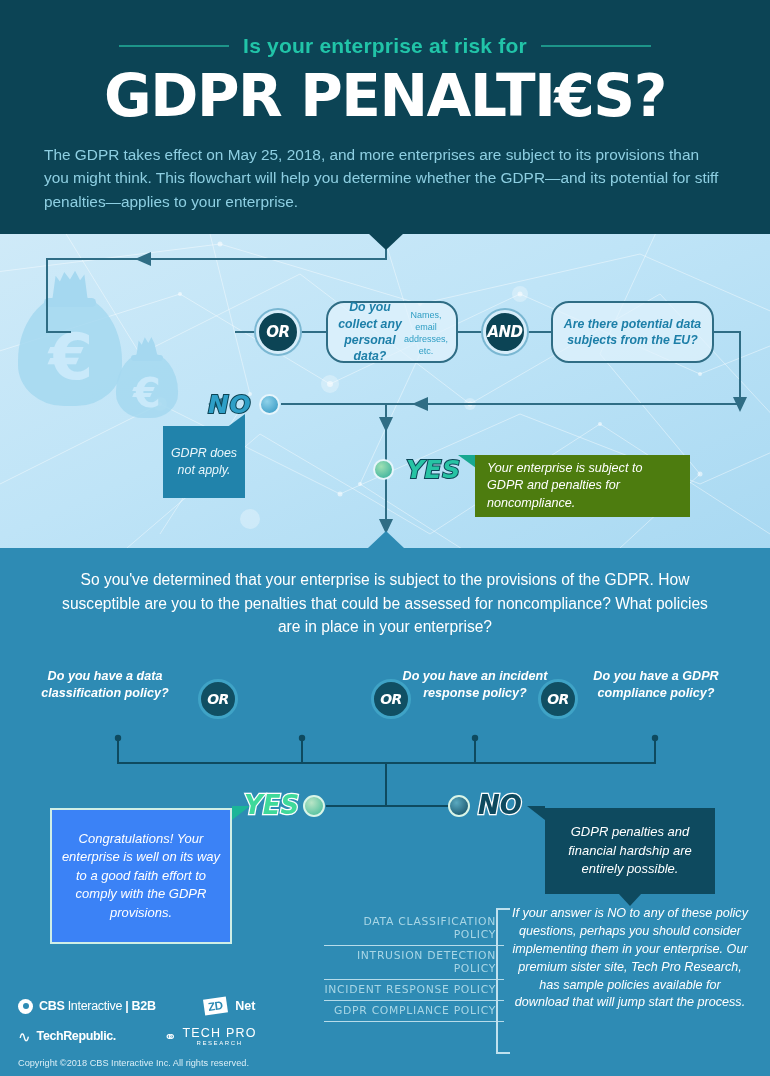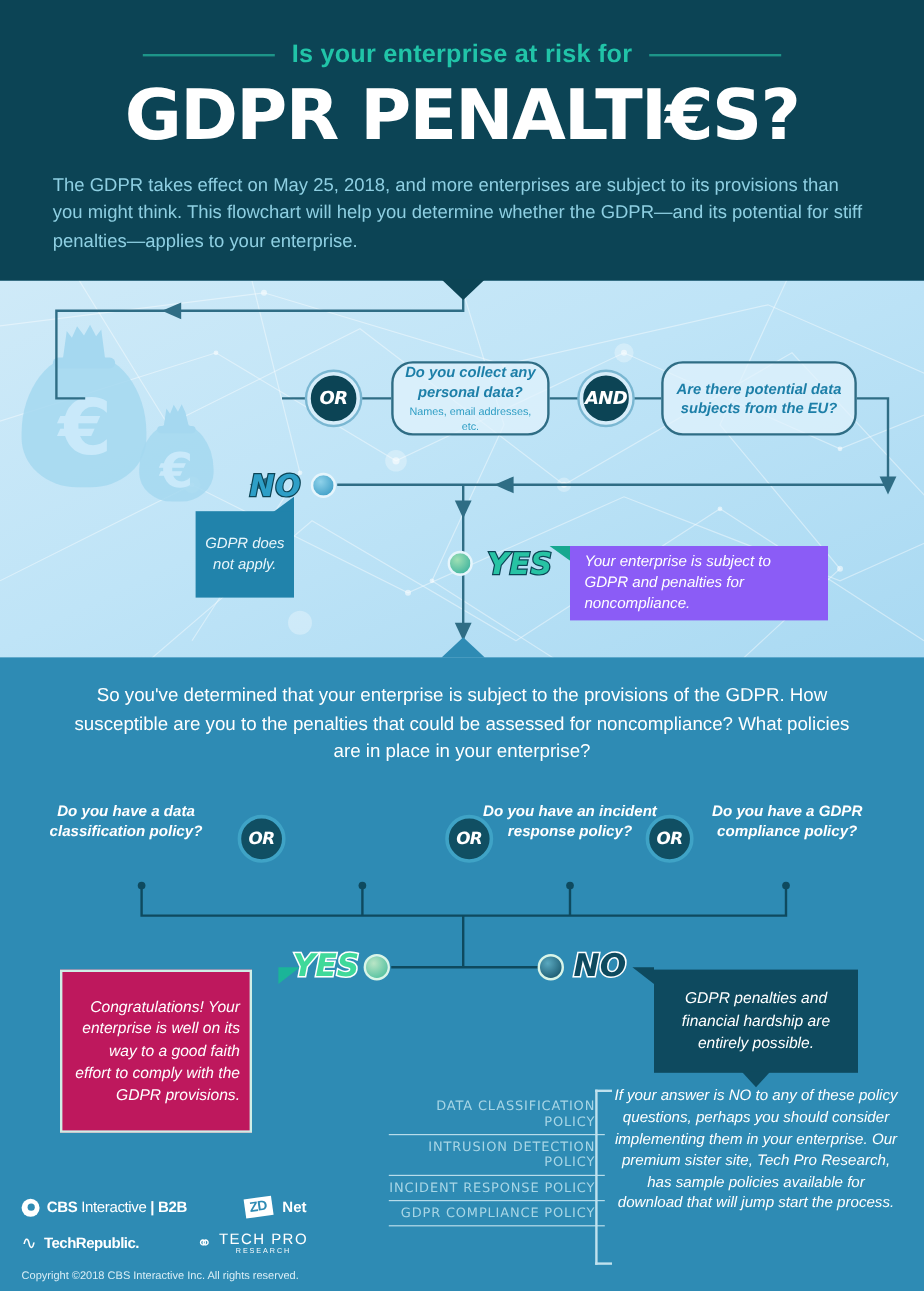--- a/index.html
+++ b/index.html
@@ -80,21 +80,21 @@
   #bag-sm-e {
     position:absolute; left:124px; top:136px; width:46px; height:46px;
     color:#c9e9fa; font-size:40px; line-height:46px; text-align:center; font-weight:bold;
     font-family:"DejaVu Sans", sans-serif;
   }
 
   
   .qbox {
     position:absolute; background:rgba(226,243,252,.72);
     border:2px solid #2f6d85; border-radius:18px;
-    display:flex; flex-direction:column; align-items:center; justify-content:center;
+    display:flex; flex-direction:row; align-items:center; justify-content:center;
     text-align:center; color:#1d7fa8;
     font-style:italic; font-weight:bold; font-size:12.3px; line-height:1.34;
     padding:6px 8px;
   }
   .qbox .sub { font-size:9px; font-weight:normal; font-style:normal; margin-top:2px; color:#2f9ec4; }
 
   #q1 { left:73px; top:67px; width:162px; height:62px; }
   #q2 { left:326px; top:67px; width:132px; height:62px; }
   #q3 { left:551px; top:67px; width:163px; height:62px; }
 
@@ -141,21 +141,21 @@
     font-style:italic; font-size:12.4px; line-height:1.36; text-align:center;
     display:flex; flex-direction:column; align-items:center; justify-content:center;
     padding:4px 5px; z-index:5;
   }
   #gdpr-no-tail {
     position:absolute; left:226px; top:414px; width:0; height:0;
     border-left:19px solid transparent; border-bottom:14px solid #2183ab; z-index:5;
   }
   #yes-box {
     position:absolute; left:475px; top:455px; width:215px; height:62px;
-    background:#8b5cf6; color:#ffffff;
+    background:#4d7c0f; color:#ffffff;
     font-style:italic; font-size:12.6px; line-height:1.4;
     display:flex; align-items:center; padding:4px 12px; z-index:5;
   }
   #yes-box-tail {
     position:absolute; left:458px; top:455px; width:0; height:0;
     border-right:18px solid #17a890; border-bottom:13px solid transparent; z-index:5;
   }
 
   
   #flow-notch {
@@ -210,23 +210,23 @@
     -webkit-text-stroke:2.5px #ffffff; paint-order:stroke fill;
     font-family:"DejaVu Sans", sans-serif; z-index:6;
   }
   #b-no-dot {
     position:absolute; left:448px; top:795px; width:22px; height:22px; border-radius:50%;
     background:radial-gradient(circle at 36% 32%, #5aa9c0, #0f4a60);
     border:2px solid #d9f5e8; z-index:6;
   }
 
   #congrats {
-    position:absolute; left:50px; top:808px; width:160px; height:136px;
-    background:#be185d; border:2px solid #cfeee6; color:#ffffff;
-    font-style:italic; font-size:13px; line-height:1.42; text-align:right;
+    position:absolute; left:50px; top:808px; width:182px; height:136px;
+    background:#3b82f6; border:2px solid #cfeee6; color:#ffffff;
+    font-style:italic; font-size:13px; line-height:1.42; text-align:center;
     display:flex; align-items:center; justify-content:center; padding:6px 8px; z-index:5;
   }
   #congrats-tail {
     position:absolute; left:232px; top:806px; width:0; height:0;
     border-left:18px solid #1bb598; border-bottom:14px solid transparent; z-index:5;
   }
   #penalty {
     position:absolute; left:545px; top:808px; width:170px; height:86px;
     background:#0e4a5f; color:#ffffff;
     font-style:italic; font-size:13px; line-height:1.42; text-align:center;

